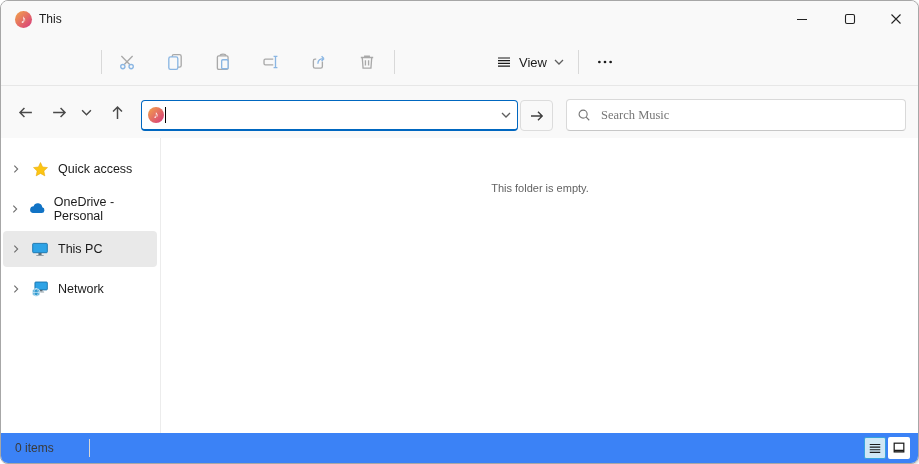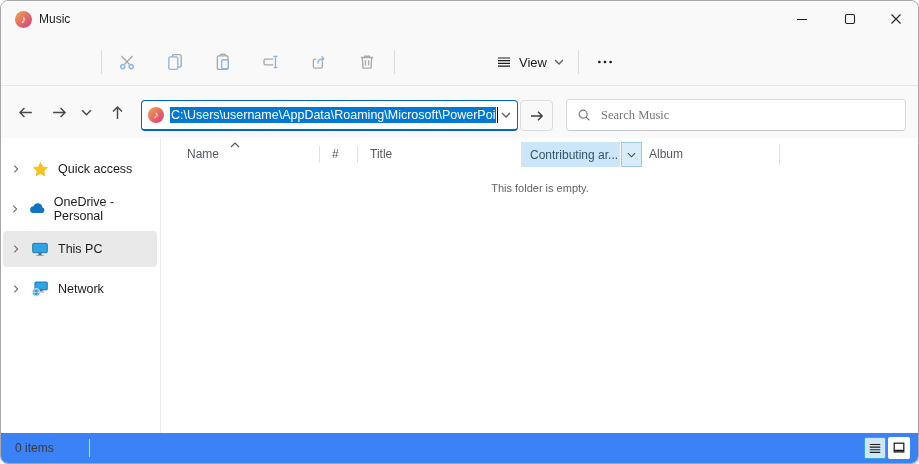--- a/index.html
+++ b/index.html
@@ -67,21 +67,21 @@
   .vt-details{ left:863px; background:#cfe7f5; border:1px solid #38a3dc; }
   .vt-icons{ left:887px; background:#fff; }
 </style>
 </head>
 <body>
 
 <div class="window">
 
   <div class="titlebar">
     <div class="app-icon">♪</div>
-    <div class="win-title">Music</div>
+    <div class="win-title">This</div>
     <div class="winbtn btn-min">
       <svg width="16" height="16">
           <line x1="3" y1="8.5" x2="13" y2="8.5"></line>
         </svg>
     </div>
     <div class="winbtn btn-max">
       <svg width="16" height="16">
           <rect x="3.5" y="3.5" width="9" height="9" rx="1.5"></rect>
         </svg>
     </div>
@@ -172,21 +172,20 @@
         </svg>
     </div>
     <div class="navbtn" style="left:102px;">
       <svg width="17" height="17" viewBox="0 0 16 16">
           <path d="M8 14V2.8 M3.8 7 8 2.8 12.2 7"></path>
         </svg>
     </div>
 
     <div class="addressbar">
       <div class="addr-icon">♪</div>
-      <span class="addr-text">C:\Users\username\AppData\Roaming\Microsoft\PowerPoi</span>
       <div class="caret"></div>
       <svg class="chev addr-chev" width="10" height="6" viewBox="0 0 10 6">
           <path d="M1 1l4 4 4-4"></path>
         </svg>
     </div>
     <div class="gobtn">
       <svg width="16" height="16" viewBox="0 0 16 16">
           <path d="M2 8h11.2 M9 3.8 13.2 8 9 12.2"></path>
         </svg>
     </div>
@@ -255,40 +254,20 @@
             <rect x="6.4" y="10.2" width="5.4" height=".9" rx=".4" fill="#93a2ab"></rect>
             <circle cx="4.6" cy="11" r="3.4" fill="#2f9ad0" stroke="#ffffff" stroke-width=".6"></circle>
             <path d="M1.2 11h6.8 M4.6 7.6c-2.6 2-2.6 4.8 0 6.8 2.6-2 2.6-4.8 0-6.8z" stroke="#ffffff" stroke-width=".5" fill="none"></path>
           </svg>
         </span>
       <span>Network</span>
     </div>
   </div>
 
   <div class="content">
-    <div class="colhead">
-      <span class="lbl" style="left:25px;">Name</span>
-      <svg class="sortasc" width="10" height="6" viewBox="0 0 10 6" fill="none" stroke="#555" stroke-width="1.1">
-          <path d="M1 5l4-4 4 4"></path>
-        </svg>
-      <div class="coldiv" style="left:157px;"></div>
-      <span class="lbl" style="left:170px;">#</span>
-      <div class="coldiv" style="left:195px;"></div>
-      <span class="lbl" style="left:208px;">Title</span>
-      <div class="contrib">
-        <span>Contributing ar...</span>
-      </div>
-      <div class="contrib-chev">
-        <svg width="9" height="6" viewBox="0 0 10 6" fill="none" stroke="#33536b" stroke-width="1.2">
-            <path d="M1 1l4 4 4-4"></path>
-          </svg>
-      </div>
-      <span class="lbl" style="left:487px;">Album</span>
-      <div class="coldiv" style="left:617px;height:21px;top:2px;"></div>
-    </div>
     <div class="empty-msg">This folder is empty.</div>
   </div>
 
   <div class="statusbar">
     <span class="items-count">0 items</span>
     <div class="status-div"></div>
     <div class="viewtoggle vt-details">
       <svg width="14" height="14" viewBox="0 0 16 16" stroke="#1b1b1b" stroke-width="1.3">
           <path d="M2 4h12 M2 7h12 M2 10h12 M2 13h12"></path>
         </svg>

